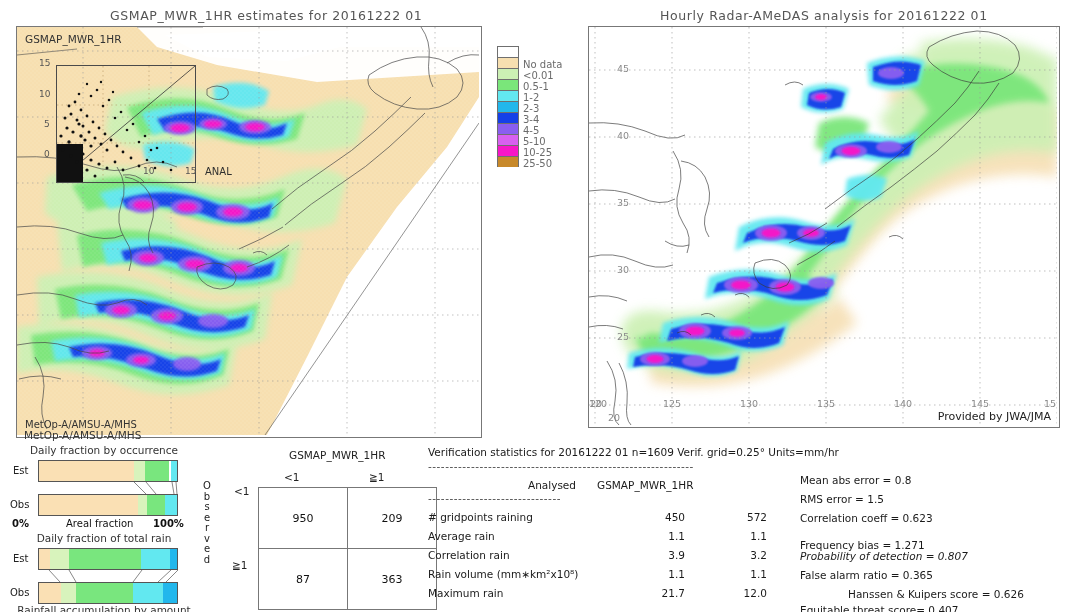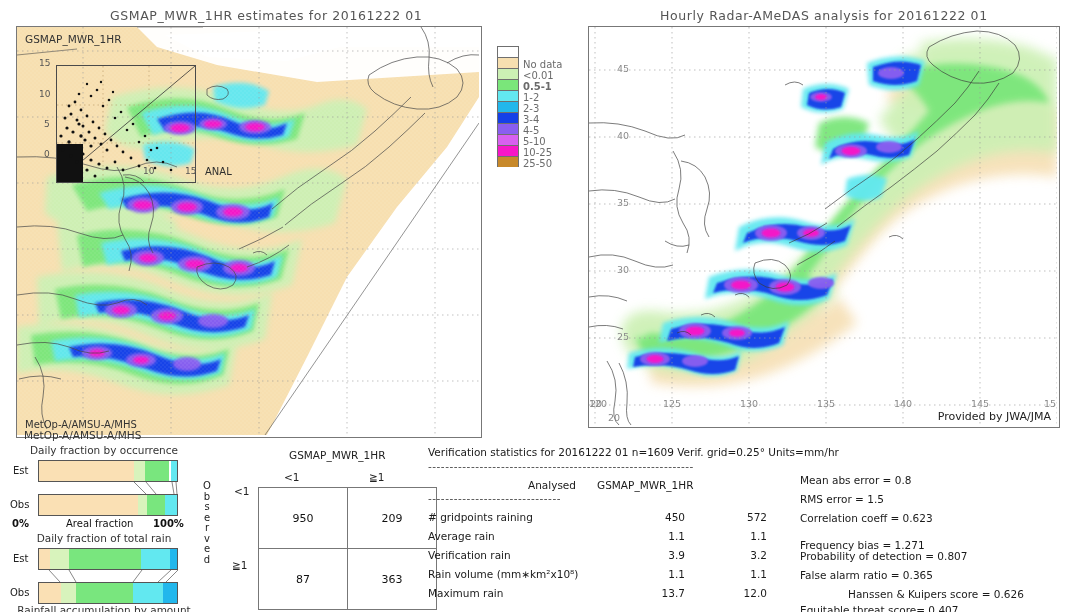--- a/index.html
+++ b/index.html
@@ -316,21 +316,21 @@
   <div class="cbsw" style="background:#62e8f0"></div>
   <div class="cbsw" style="background:#22b7ec"></div>
   <div class="cbsw" style="background:#1540e8"></div>
   <div class="cbsw" style="background:#8a5ef0"></div>
   <div class="cbsw" style="background:#d860f0"></div>
   <div class="cbsw" style="background:#f716c8"></div>
   <div class="cbsw" style="background:#c8892a"></div>
 
   <div class="cblab" style="top:13px;">No data</div>
   <div class="cblab" style="top:24px;">&lt;0.01</div>
-  <div class="cblab" style="top:35px;font-weight:bold;">0.5-1</div>
+  <div class="cblab" style="top:35px;">0.5-1</div>
   <div class="cblab" style="top:46px;">1-2</div>
   <div class="cblab" style="top:57px;">2-3</div>
   <div class="cblab" style="top:68px;">3-4</div>
   <div class="cblab" style="top:79px;">4-5</div>
   <div class="cblab" style="top:90px;">5-10</div>
   <div class="cblab" style="top:101px;">10-25</div>
   <div class="cblab" style="top:112px;">25-50</div>
 </div>
 
 <div class="abs maptitle" style="left:660px;top:8px;">Hourly Radar-AMeDAS analysis for 20161222 01</div>
@@ -608,32 +608,32 @@
 <div class="dash" style="left:428px;top:492px;color:#444;">-------------------------------</div>
 
 <div class="stat" style="left:428px;top:511px;"># gridpoints raining</div>
 <div class="num" style="left:640px;top:511px;width:45px;">450</div>
 <div class="num" style="left:722px;top:511px;width:45px;">572</div>
 
 <div class="stat" style="left:428px;top:530px;">Average rain</div>
 <div class="num" style="left:640px;top:530px;width:45px;">1.1</div>
 <div class="num" style="left:722px;top:530px;width:45px;">1.1</div>
 
-<div class="stat" style="left:428px;top:549px;">Verification rain</div>
+<div class="stat" style="left:428px;top:549px;">Correlation rain</div>
 <div class="num" style="left:640px;top:549px;width:45px;">3.9</div>
 <div class="num" style="left:722px;top:549px;width:45px;">3.2</div>
 
 <div class="stat" style="left:428px;top:568px;">Rain volume (mm∗km²x10⁸)</div>
 <div class="num" style="left:640px;top:568px;width:45px;">1.1</div>
 <div class="num" style="left:722px;top:568px;width:45px;">1.1</div>
 
 <div class="stat" style="left:428px;top:587px;">Maximum rain</div>
-<div class="num" style="left:640px;top:587px;width:45px;">13.7</div>
+<div class="num" style="left:640px;top:587px;width:45px;">21.7</div>
 <div class="num" style="left:722px;top:587px;width:45px;">12.0</div>
 
 <div class="stat" style="left:800px;top:474px;">Mean abs error = 0.8</div>
 <div class="stat" style="left:800px;top:493px;">RMS error = 1.5</div>
 <div class="stat" style="left:800px;top:512px;">Correlation coeff = 0.623</div>
 <div class="stat" style="left:800px;top:531px;margin-top:8px;">Frequency bias = 1.271</div>
-<div class="stat" style="left:800px;top:550px;">Probability of detection = 0.807</div>
+<div class="stat" style="left:800px;top:550px;font-style:italic;">Probability of detection = 0.807</div>
 <div class="stat" style="left:800px;top:569px;">False alarm ratio = 0.365</div>
 <div class="stat" style="left:848px;top:588px;">Hanssen &amp; Kuipers score = 0.626</div>
 <div class="stat" style="left:800px;top:604px;">Equitable threat score= 0.407</div>
 
 </body></html>

